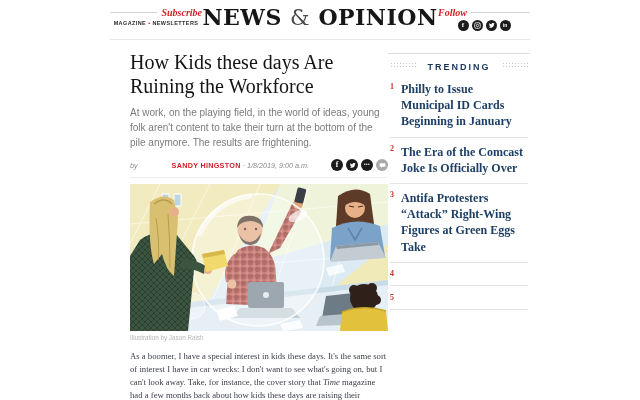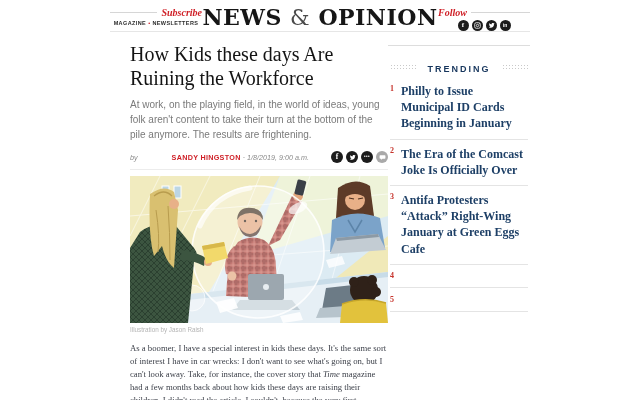--- a/index.html
+++ b/index.html
@@ -2,21 +2,21 @@
 <html><head>
 <meta charset="utf-8">
 <style>
   * { margin:0; padding:0; box-sizing:border-box; }
   html,body { background:#ffffff; }
   .page { width:640px; height:400px; background:#fff; position:relative; overflow:hidden;
           font-family:"Liberation Sans", sans-serif; }
   .container { width:420px; margin:0 auto; }
 
   
-  .hdr { display:flex; align-items:flex-start; padding-top:5px; height:32px;
+  .hdr { display:flex; align-items:flex-start; padding-top:5px; height:40px;
          border-bottom:1px solid #e6e6e6; }
   .hdr-side { width:92px; padding-top:2px; }
   .hdr-center { flex:1; text-align:center; }
   .masthead { font-family:"DejaVu Serif", serif; font-weight:bold; font-size:22px;
               letter-spacing:.5px; color:#161616; line-height:1.1; white-space:nowrap; }
   .masthead .amp { color:#4a4a4a; font-weight:normal; }
   .script-row { display:flex; align-items:center; gap:4px; }
   .script-label { font-family:"Liberation Serif", serif; font-style:italic; font-weight:bold;
                   font-size:10px; color:#cf1f26; white-space:nowrap; }
   .hrule { flex:1; border-top:1px solid #d6d6d6; height:0; }
@@ -53,21 +53,21 @@
 
   .figure { width:258px; margin-top:6px; }
   .figure svg { display:block; }
   .caption { font-size:6.3px; color:#b5b5b5; margin-top:3px; }
 
   .body-copy { font-family:"Liberation Serif", serif; font-size:8.7px; line-height:1.5;
                color:#3e424b; width:258px; margin-top:9px; }
   .body-copy em { font-style:italic; }
 
   
-  .trend-hd { display:flex; align-items:flex-start; gap:11px; margin-top:12px; }
+  .trend-hd { display:flex; align-items:flex-start; gap:11px; margin-top:2px; }
   .dots { flex:1; height:7px;
           background-image:radial-gradient(circle, #c9c9c9 0.7px, transparent 0.9px);
           background-size:3px 3px; }
   .trend-title { font-size:9px; font-weight:bold; letter-spacing:2px; color:#17365d;
                  font-stretch:condensed; white-space:nowrap; }
   .trend-list { list-style:none; margin-top:3px; }
   .trend-item { display:flex; gap:5px; padding:6px 0 7px 0; border-bottom:1px solid #e4e4e4;
                 cursor:pointer; }
   .rank { font-family:"Liberation Serif", serif; font-weight:bold; font-size:8px; color:#c6342c;
           width:6px; flex:none; padding-top:.5px; }
@@ -275,21 +275,21 @@
         <li class="trend-item">
           <span class="rank">1</span>
           <a class="t-title">Philly to Issue Municipal ID Cards Beginning in January</a>
         </li>
         <li class="trend-item">
           <span class="rank">2</span>
           <a class="t-title">The Era of the Comcast Joke Is Officially Over</a>
         </li>
         <li class="trend-item">
           <span class="rank">3</span>
-          <a class="t-title">Antifa Protesters “Attack” Right-Wing January at Green Eggs Cafe</a>
+          <a class="t-title">Antifa Protesters “Attack” Right-Wing Figures at Green Eggs Take</a>
         </li>
         <li class="trend-item">
           <span class="rank">4</span>
         </li>
         <li class="trend-item">
           <span class="rank">5</span>
         </li>
       </ul>
     </div>
   </div>

